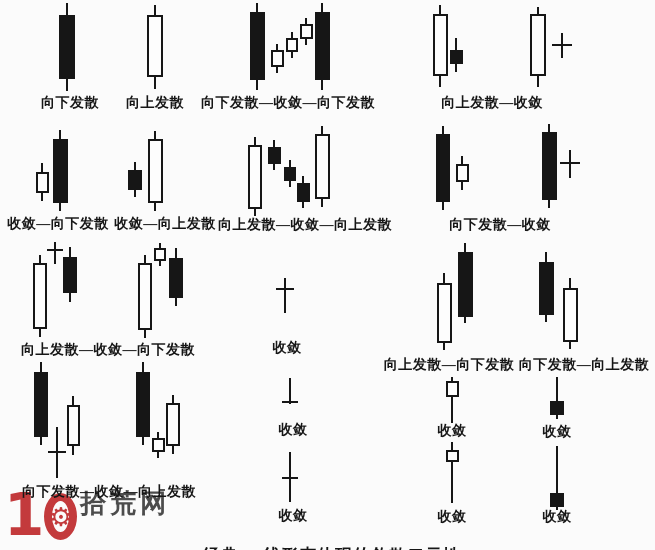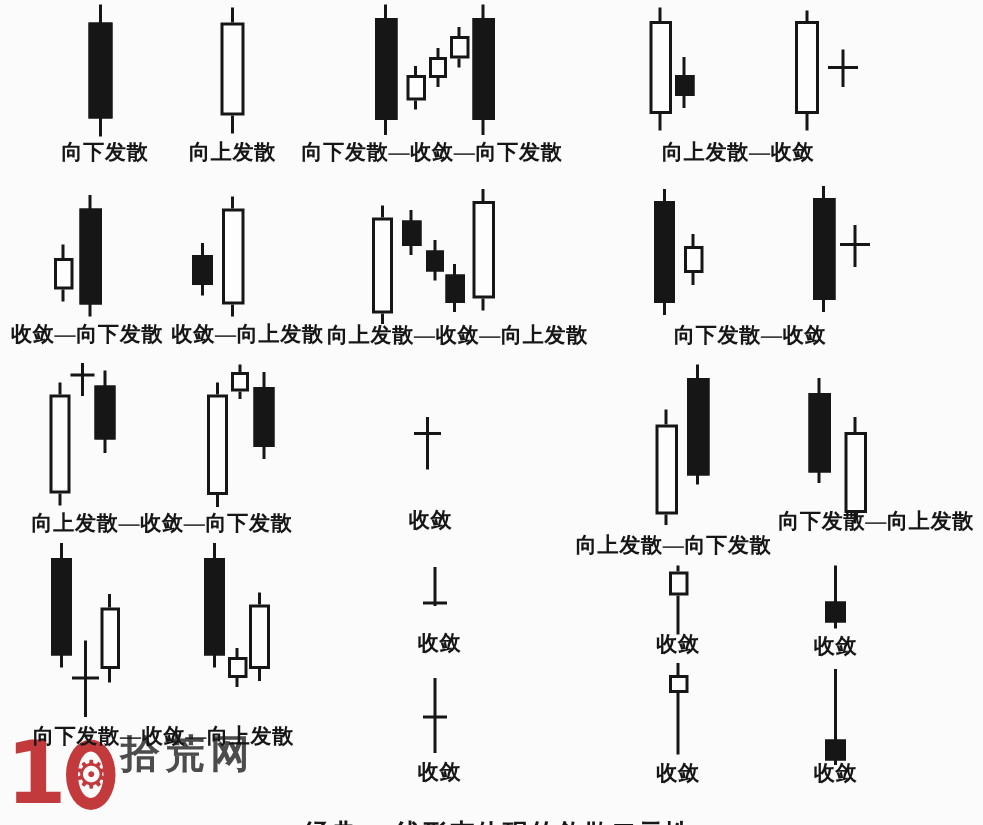--- a/index.html
+++ b/index.html
@@ -186,21 +186,21 @@
       <div class="cbody fill-white" style="left: 436.5px; top: 283px; width: 15px; height: 60px;"></div>
       <div class="wick" style="left: 464px; top: 243px; height: 80px;"></div>
       <div class="cbody fill-black" style="left: 457.5px; top: 252px; width: 15px; height: 65px;"></div>
       <div class="plabel" style="left: 449px; top: 357px;">向上发散—向下发散</div>
     </div>
     <div class="pattern-group">
       <div class="wick" style="left: 545px; top: 252px; height: 70px;"></div>
       <div class="cbody fill-black" style="left: 538.5px; top: 262px; width: 15px; height: 53px;"></div>
       <div class="wick" style="left: 569px; top: 278px; height: 71px;"></div>
       <div class="cbody fill-white" style="left: 562.5px; top: 288px; width: 15px; height: 54px;"></div>
-      <div class="plabel" style="left: 584px; top: 341px;">向下发散—向上发散</div>
+      <div class="plabel" style="left: 584px; top: 357px;">向下发散—向上发散</div>
     </div>
     <div class="pattern-group">
       <div class="wick" style="left: 40px; top: 362px; height: 83px;"></div>
       <div class="cbody fill-black" style="left: 34px; top: 372px; width: 14px; height: 65px;"></div>
       <div class="xline-v" style="left: 56px; top: 427px; height: 51px;"></div>
       <div class="xline-h" style="left: 48px; top: 451px; width: 18px;"></div>
       <div class="wick" style="left: 72px; top: 396px; height: 59px;"></div>
       <div class="cbody fill-white" style="left: 66.5px; top: 405px; width: 13px; height: 41px;"></div>
       <div class="wick" style="left: 142px; top: 362px; height: 83px;"></div>
       <div class="cbody fill-black" style="left: 136px; top: 372px; width: 14px; height: 65px;"></div>

